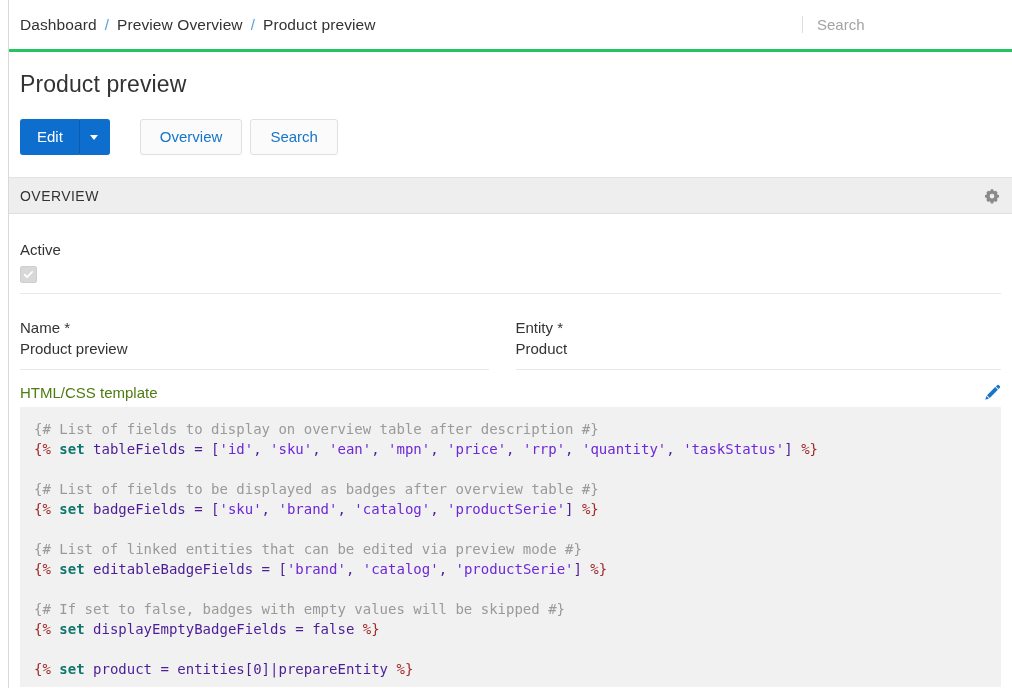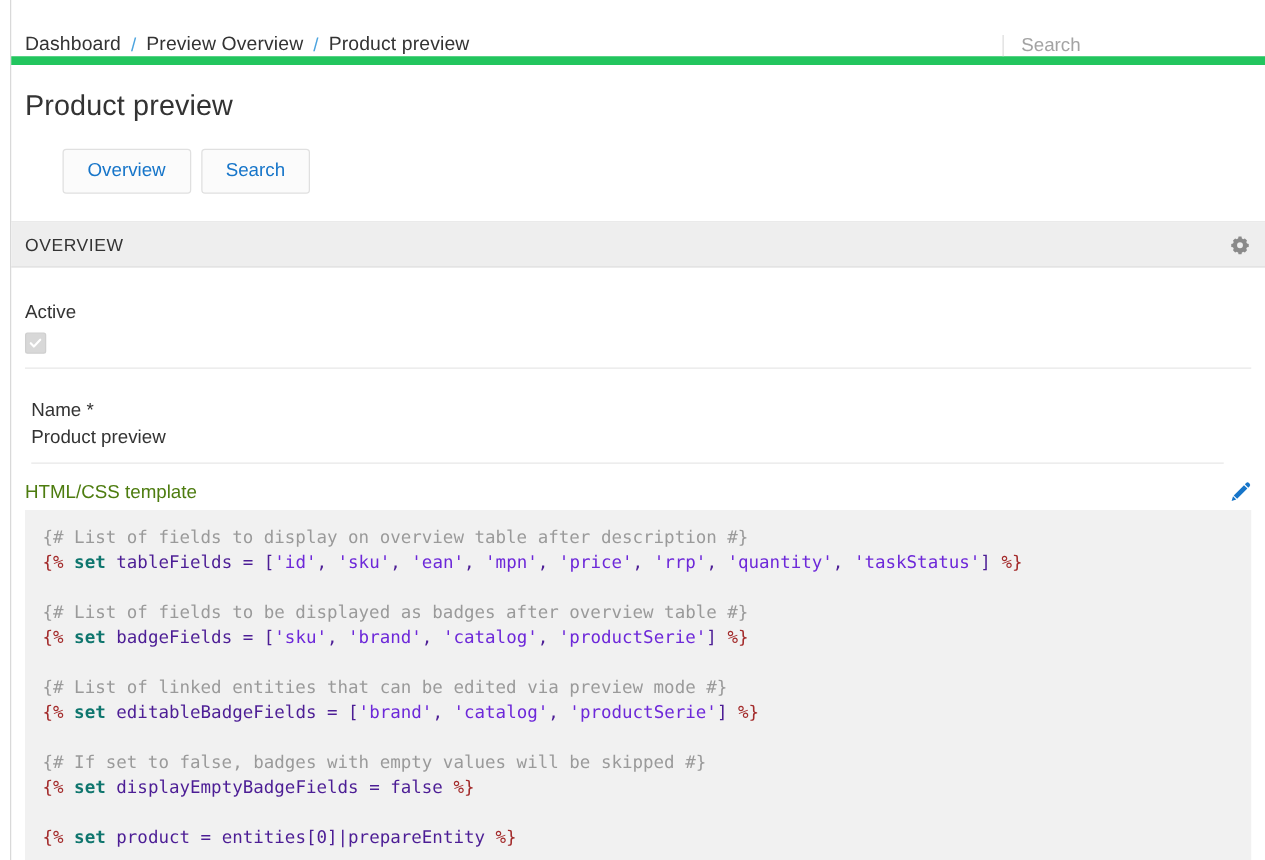--- a/index.html
+++ b/index.html
@@ -36,23 +36,23 @@
     position: absolute;
     left: 9px;
     top: 0;
     width: 1003px;
     height: 688px;
   }
 
   
   .topbar {
     height: 52px;
-    border-bottom: 7px solid #22c55e;
-    display: flex;
-    align-items: flex-end;
+    border-bottom: 3px solid #22c55e;
+    display: flex;
+    align-items: center;
     box-sizing: border-box;
   }
   .breadcrumb {
     flex: 1 1 auto;
     display: flex;
     align-items: center;
     padding-left: 11px;
     font-size: 15.5px;
     color: #333333;
     letter-spacing: .1px;
@@ -296,20 +296,26 @@
       </div>
 
     </div>
 
     <div class="title-area">
       <h1 class="page-title">Product preview</h1>
     </div>
 
     <div class="actions">
 
+      <span class="btn-group">
+        <button class="btn-primary">Edit</button>
+        <button class="btn-caret">
+          <span class="caret"></span>
+        </button>
+      </span>
 
       <button class="btn-light gap-lg">Overview</button>
       <button class="btn-light gap-sm">Search</button>
 
     </div>
 
     <div class="panel">
 
       <div class="panel-head">
         <span class="panel-head-title">OVERVIEW</span>
@@ -329,20 +335,25 @@
             <path d="M1.6 5.6 L4.1 8.2 L9.2 2.8" fill="none" stroke="#ffffff" stroke-width="1.7" stroke-linecap="round" stroke-linejoin="round"></path>
           </svg>
         </div>
         <div class="field-underline"></div>
       </div>
 
       <div class="cols">
         <div class="col">
           <div class="field-label">Name *</div>
           <div class="field-value">Product preview</div>
+          <div class="field-underline"></div>
+        </div>
+        <div class="col">
+          <div class="field-label">Entity *</div>
+          <div class="field-value">Product</div>
           <div class="field-underline"></div>
         </div>
       </div>
 
       <div class="code-section">
         <div class="code-head">
           <span class="code-head-title">HTML/CSS template</span>
           <button class="icon-btn">
             <span>
               <svg width="17" height="17" viewBox="0 0 17 17" aria-hidden="true">

